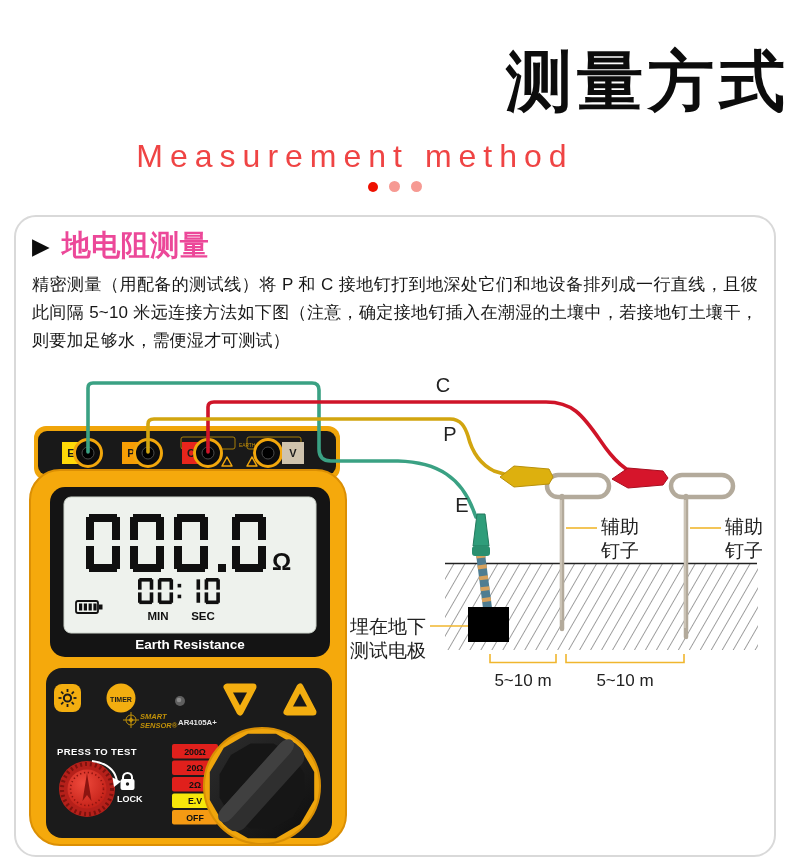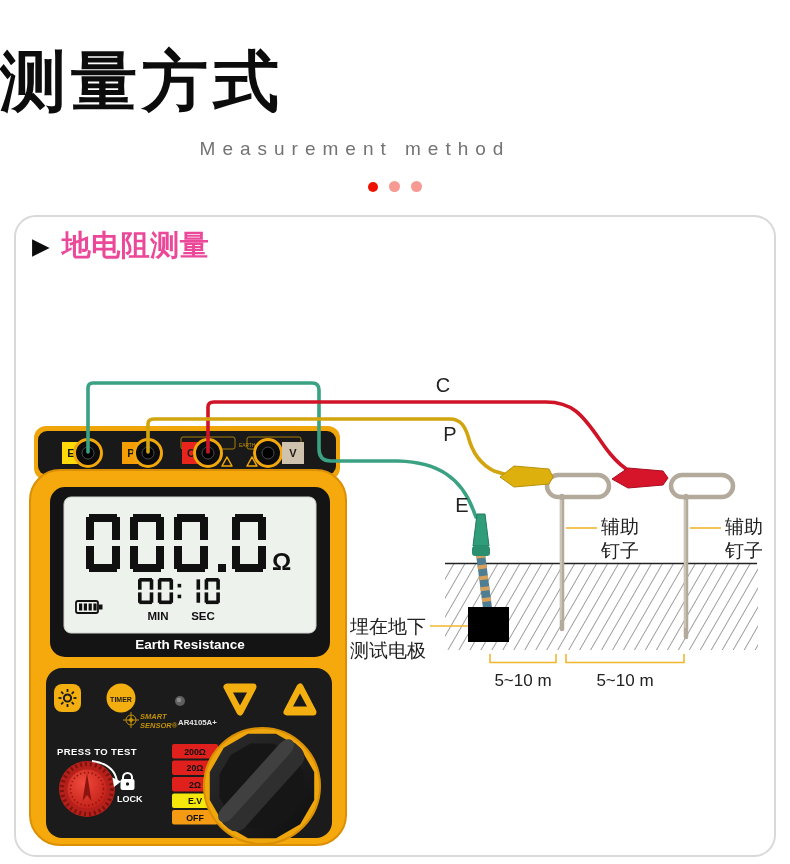--- a/index.html
+++ b/index.html
@@ -1,26 +1,26 @@
 <!DOCTYPE html>
 <html><head>
 <meta charset="utf-8">
 <style>
   html,body{margin:0;padding:0;}
   body{
     width:790px;height:864px;position:relative;background:#ffffff;overflow:hidden;
     font-family:"Liberation Sans","DejaVu Sans",sans-serif;color:#1a1a1a;
   }
   .page-title{
-    position:absolute;top:40px;left:0;width:790px;text-align:left;
+    position:absolute;top:40px;left:0;width:790px;text-align:right;
     font-size:66px;font-weight:900;letter-spacing:5px;color:#0c0c0c;line-height:1.25;
   }
   .page-subtitle{
     position:absolute;top:138px;left:0;width:710px;text-align:center;
-    font-size:19px;font-weight:300;letter-spacing:7px;color:#737373;
+    font-size:32px;font-weight:300;letter-spacing:7px;color:#ef4444;
   }
   .dots{position:absolute;top:180px;left:0;width:790px;text-align:center;line-height:12px;}
   .dots .dot{display:inline-block;border-radius:50%;margin:0 3.5px;vertical-align:middle;}
   .dot-0{width:10px;height:10px;background:#ee1000;}
   .dot-1,.dot-2{width:11px;height:11px;background:#f69a93;}
   .panel{
     position:absolute;left:14px;top:215px;width:762px;height:642px;box-sizing:border-box;
     border:2px solid #d9d9d9;border-radius:22px;padding:11px 16px 0 16px;
   }
   .panel-heading{display:flex;align-items:center;gap:12px;height:36px;}
@@ -45,20 +45,21 @@
   <span class="dot dot-0"></span>
   <span class="dot dot-1"></span>
   <span class="dot dot-2"></span>
 </div>
 
 <div class="panel">
   <div class="panel-heading">
     <span class="marker">▶</span>
     <h2>地电阻测量</h2>
   </div>
+  <p class="panel-desc">精密测量（用配备的测试线）将 P 和 C 接地钉打到地深处它们和地设备排列成一行直线，且彼此间隔 5~10 米远连接方法如下图（注意，确定接地钉插入在潮湿的土壤中，若接地钉土壤干，则要加足够水，需便湿才可测试）</p>
 </div>
 
 <svg class="scene" width="790" height="864" viewBox="0 0 790 864">
   <defs>
     <pattern id="hatch" width="9.5" height="9.5" patternUnits="userSpaceOnUse" patternTransform="rotate(30)">
       <line x1="0" y1="0" x2="0" y2="9.5" stroke="#6e6e6e" stroke-width="1.3"></line>
     </pattern>
     <radialGradient id="btnred" cx="40%" cy="35%" r="75%">
       <stop offset="0%" stop-color="#ef4a3c"></stop>
         <stop offset="100%" stop-color="#bf1d15"></stop>

